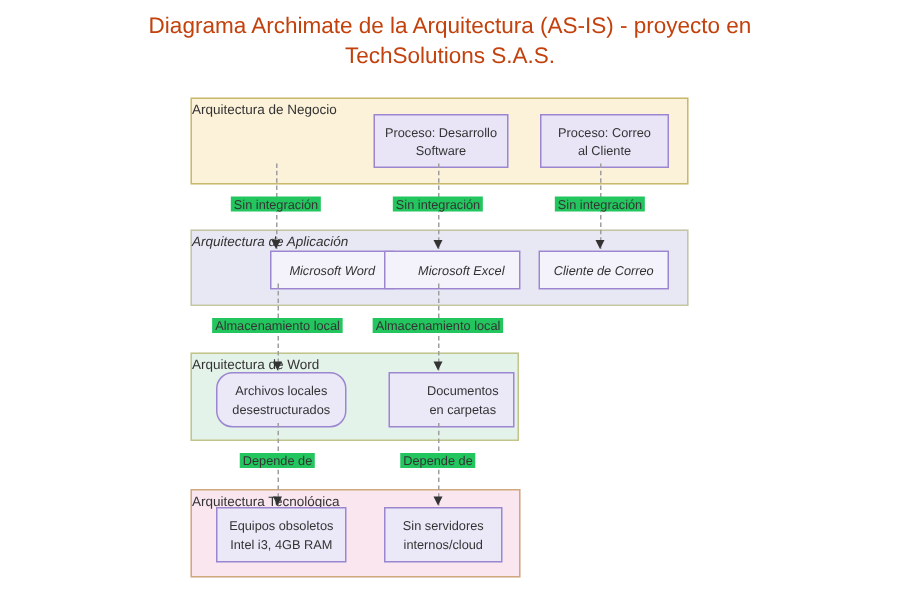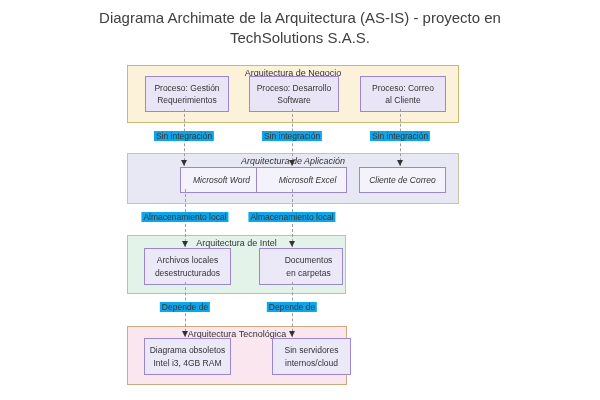--- a/index.html
+++ b/index.html
@@ -2,86 +2,84 @@
 <html><head>
 <meta charset="utf-8">
 <style>
   html,body{margin:0;padding:0;background:#fff;}
   .canvas{
     position:relative;width:600px;height:400px;background:#ffffff;
     font-family:"Liberation Sans","DejaVu Sans",sans-serif;overflow:hidden;color:#333;
   }
   .diagram-title{
     position:absolute;left:60px;top:8px;width:480px;text-align:center;
-    font-size:15px;line-height:1.3;color:#404040;
+    font-size:15px;line-height:1.3;color:#c2410c;
   }
   .layer{position:absolute;border:1px solid;z-index:1;}
   .layer-title{
-    position:absolute;top:2px;left:0;width:100%;text-align:center;
+    position:absolute;top:2px;left:0;width:100%;
     font-size:9px;color:#333;
   }
   .layer.negocio{background:#fcf1d9;border-color:#c6ba6e;}
   .layer.aplicacion{background:#e8e8f5;border-color:#c6c6a0;}
   .layer.datos{background:#e3f3ea;border-color:#c2c48a;}
   .layer.tecnologica{background:#fae6ef;border-color:#cfa87e;}
   .node{
     position:absolute;border:1px solid #9b86cf;background:#e9e5f7;
     display:flex;align-items:center;justify-content:center;text-align:center;
     font-size:8.5px;line-height:1.45;white-space:pre-line;color:#333;
   }
   .layer.aplicacion .node{background:#f4f3fb;}
   .layer.datos .node,.layer.tecnologica .node{background:#ebe8f8;}
   .edge{position:absolute;width:0;border-left:1px dashed #9e9e9e;z-index:2;}
   .arrowhead{
     position:absolute;left:-4px;bottom:0;width:0;height:0;
     border-left:3.5px solid transparent;border-right:3.5px solid transparent;
     border-top:6px solid #333;
   }
   .edge-label{
-    position:absolute;transform:translate(-50%,-50%);background:#0ea5e9;
+    position:absolute;transform:translate(-50%,-50%);background:#22c55e;
     font-size:8.5px;padding:0 2px;white-space:nowrap;z-index:3;color:#333;
   }
 </style>
 </head>
 <body>
 
 <div class="canvas">
 
   <div class="diagram-title">Diagrama Archimate de la Arquitectura  (AS-IS) - proyecto en TechSolutions S.A.S.</div>
 
   <section class="layer negocio" style="left:127px;top:65px;width:330px;height:56px;">
     <div class="layer-title">Arquitectura de Negocio</div>
-    <div class="node" style="left:17px;top:10px;width:82px;height:34px;">Proceso: Gestión
-Requerimientos</div>
     <div class="node" style="left:121px;top:10px;width:88px;height:34px;">Proceso: Desarrollo
 Software</div>
     <div class="node" style="left:232px;top:10px;width:84px;height:34px;">Proceso: Correo
 al Cliente</div>
   </section>
 
   <section class="layer aplicacion" style="left:127px;top:153px;width:330px;height:49px;font-style:italic;">
     <div class="layer-title">Arquitectura de Aplicación</div>
     <div class="node" style="left:20px;top:13px;width:81px;height:24px;margin-left:32px;">Microsoft Word</div>
     <div class="node" style="left:128px;top:13px;width:77px;height:24px;padding-left:12px;">Microsoft Excel</div>
     <div class="node" style="left:231px;top:13px;width:85px;height:24px;">Cliente de Correo</div>
   </section>
 
   <section class="layer datos" style="left:127px;top:235px;width:217px;height:57px;">
-    <div class="layer-title">Arquitectura de Intel</div>
-    <div class="node" style="left:16px;top:12px;width:85px;height:35px;">Archivos locales
+    <div class="layer-title">Arquitectura de Word</div>
+    <div class="node" style="left:16px;top:12px;width:85px;height:35px;border-radius:11px;">Archivos locales
 desestructurados</div>
     <div class="node" style="left:131px;top:12px;width:67px;height:35px;padding-left:15px;">Documentos
 en carpetas</div>
   </section>
 
   <section class="layer tecnologica" style="left:127px;top:326px;width:218px;height:57px;">
     <div class="layer-title">Arquitectura Tecnológica</div>
-    <div class="node" style="left:16px;top:11px;width:85px;height:35px;">Diagrama obsoletos
+    <div class="node" style="left:16px;top:11px;width:85px;height:35px;">Equipos obsoletos
 Intel i3, 4GB RAM</div>
-    <div class="node" style="left:128px;top:11px;width:77px;height:35px;margin-left:16px;">Sin servidores
+    <div class="node" style="left:128px;top:11px;width:77px;height:35px;">Sin servidores
 internos/cloud</div>
   </section>
 
   <div class="edge" style="left:184px;top:109px;height:57px;">
       <span class="arrowhead"></span>
     </div>
   <div class="edge" style="left:292px;top:109px;height:57px;">
       <span class="arrowhead"></span>
     </div>
   <div class="edge" style="left:400px;top:109px;height:57px;">

